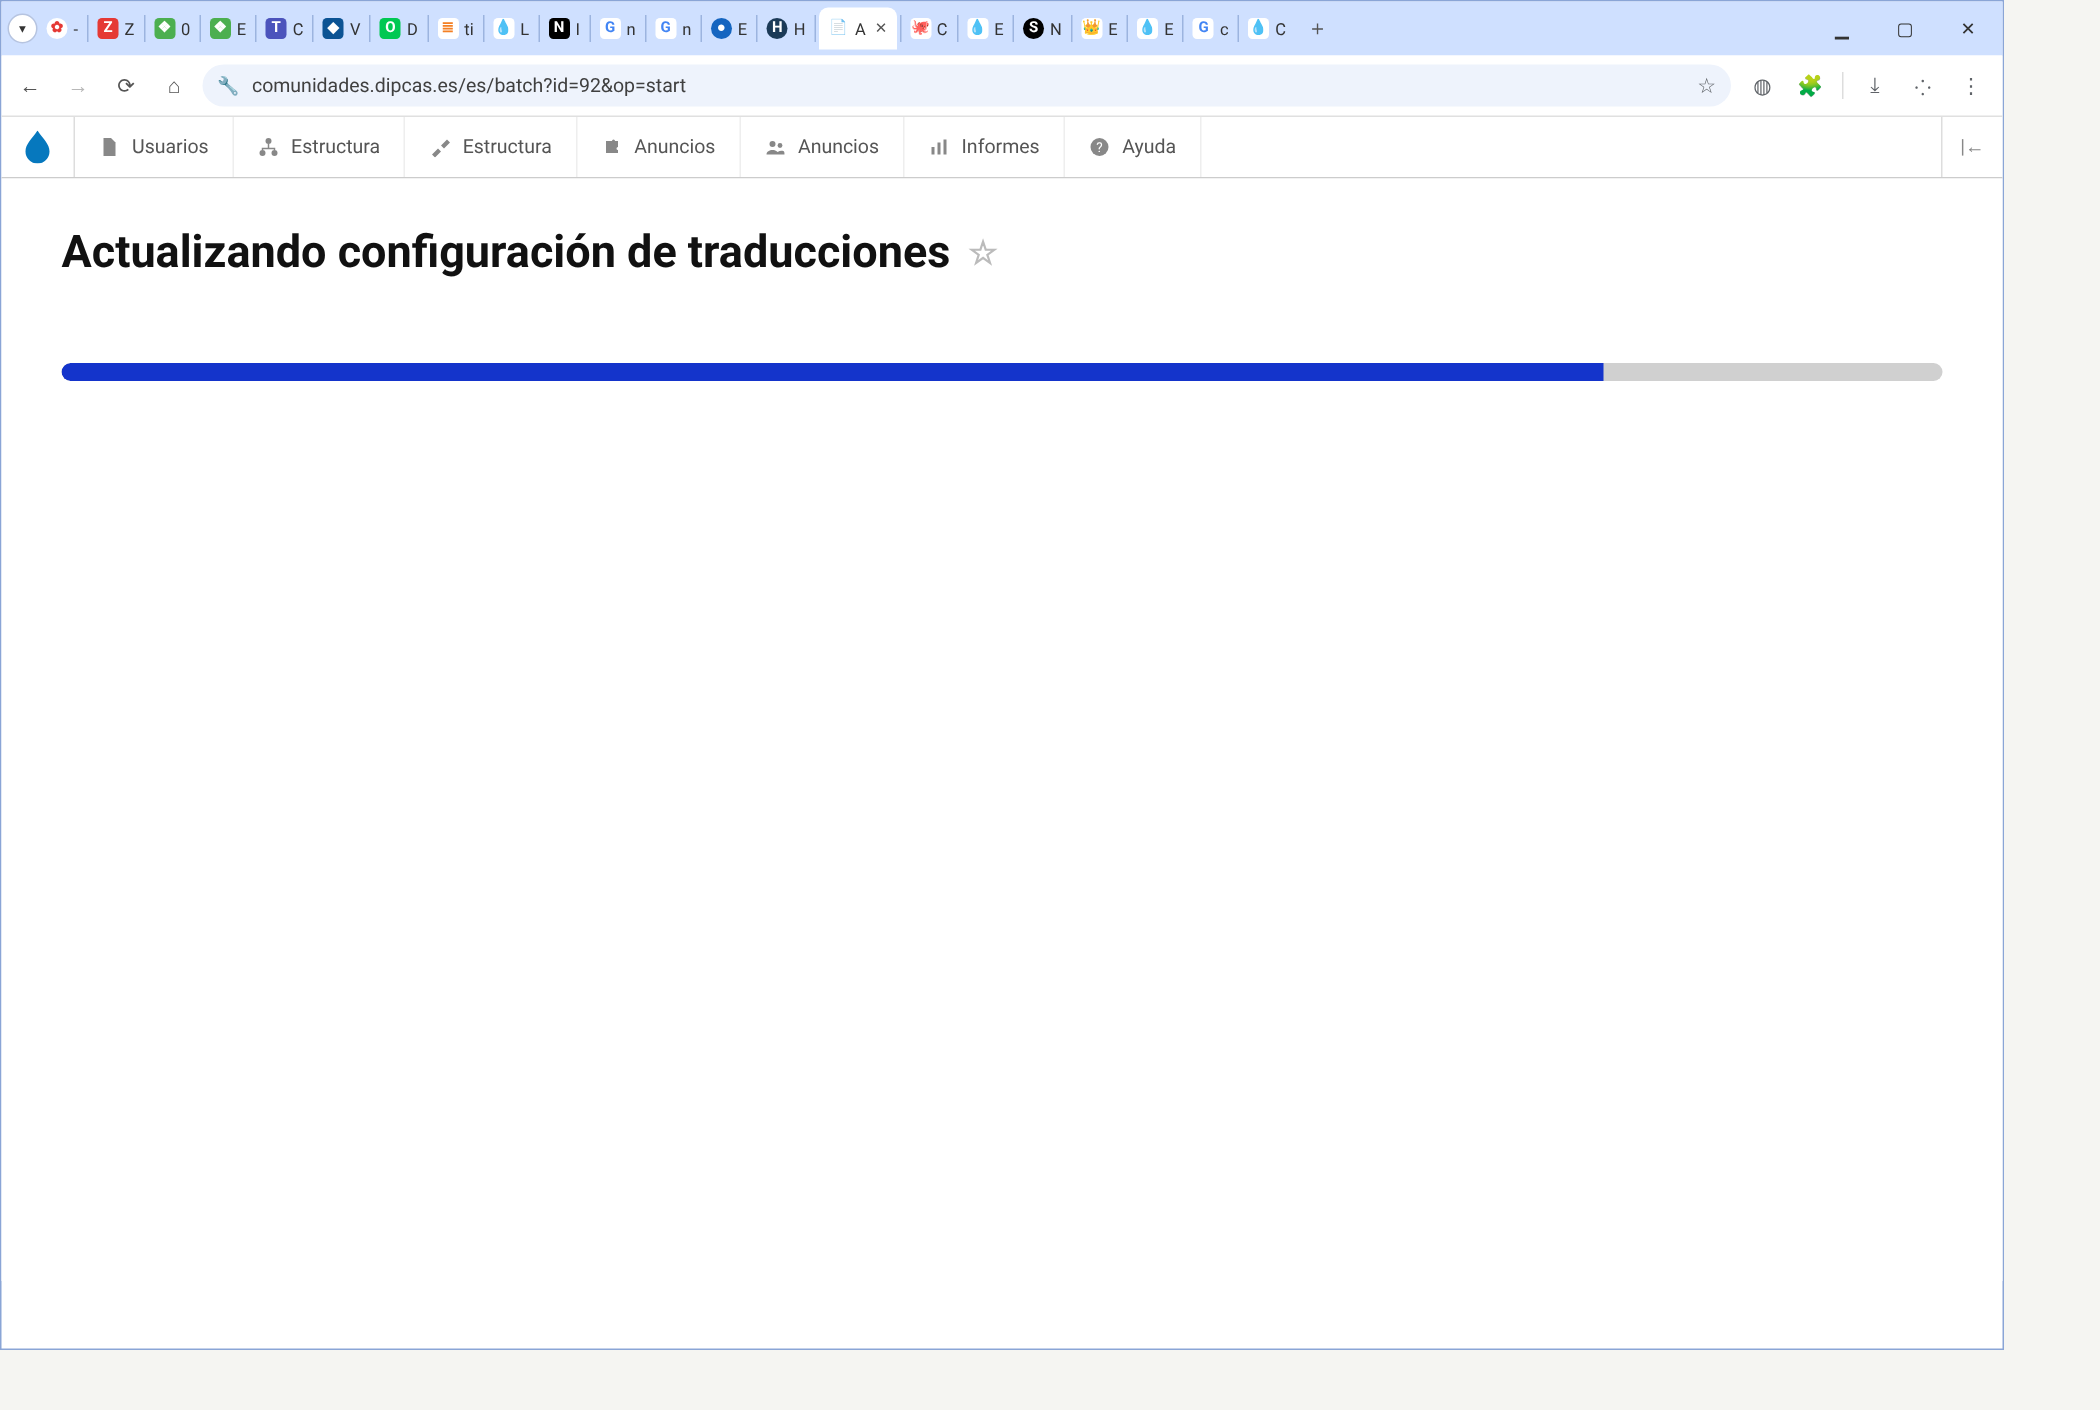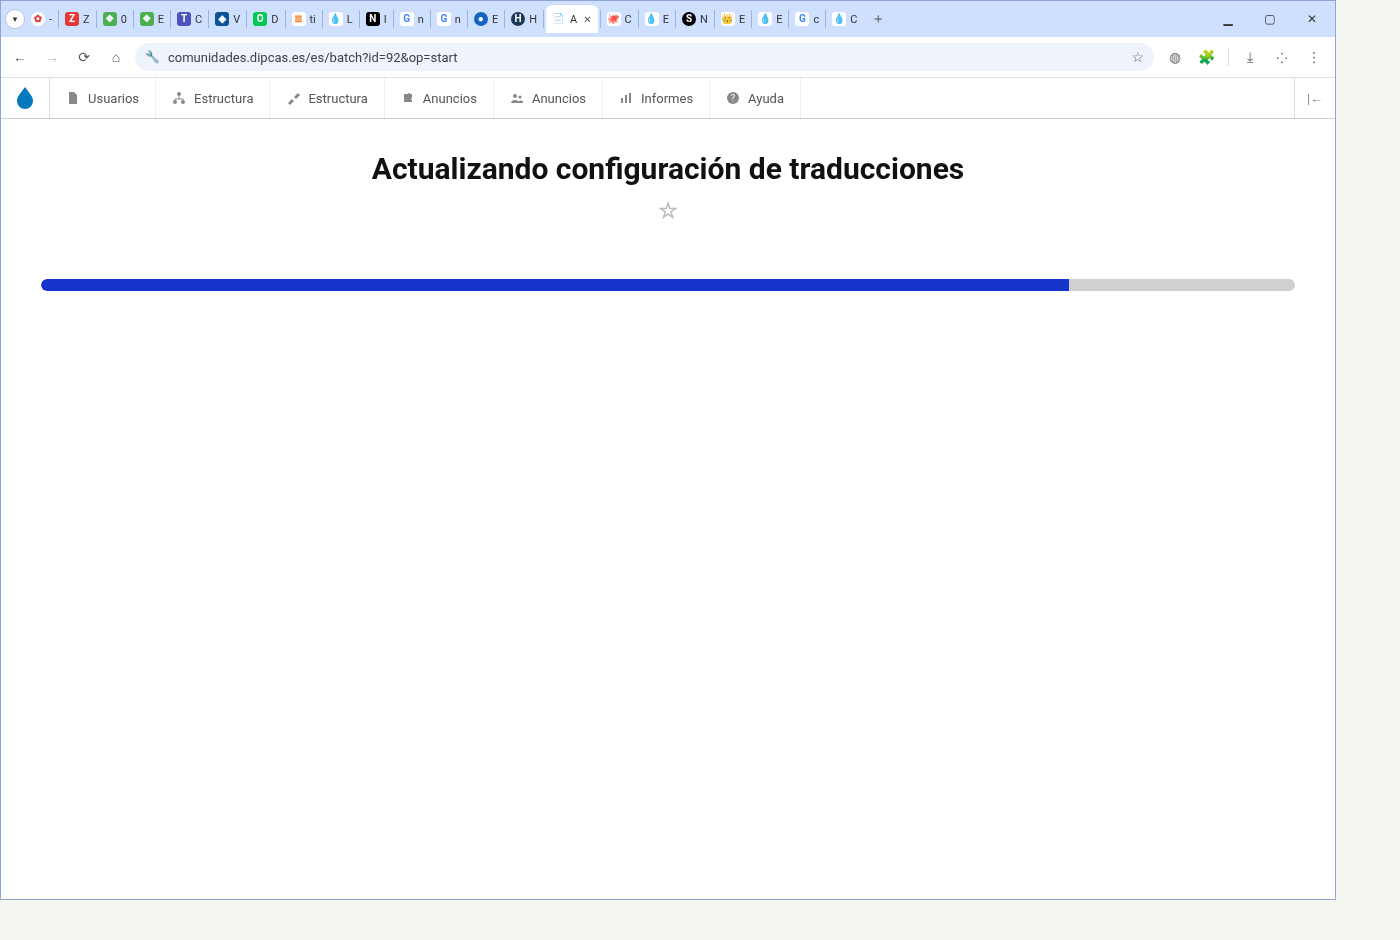--- a/index.html
+++ b/index.html
@@ -203,21 +203,20 @@
   .page {
     background: #fff;
     padding: 32px 40px 600px 40px;
   }
   .page h1 {
     display: flex; align-items: center; gap: 12px;
     font-size: 30px;
     font-weight: 700;
     margin: 0 0 56px 0;
     color: #111;
-    flex-direction: column;
   }
   .page h1 .fav-star {
     color: #bbb;
     font-size: 22px;
   }
   .progress-wrap {
     margin-top: 24px;
   }
   .progress-bar {
     height: 12px;

